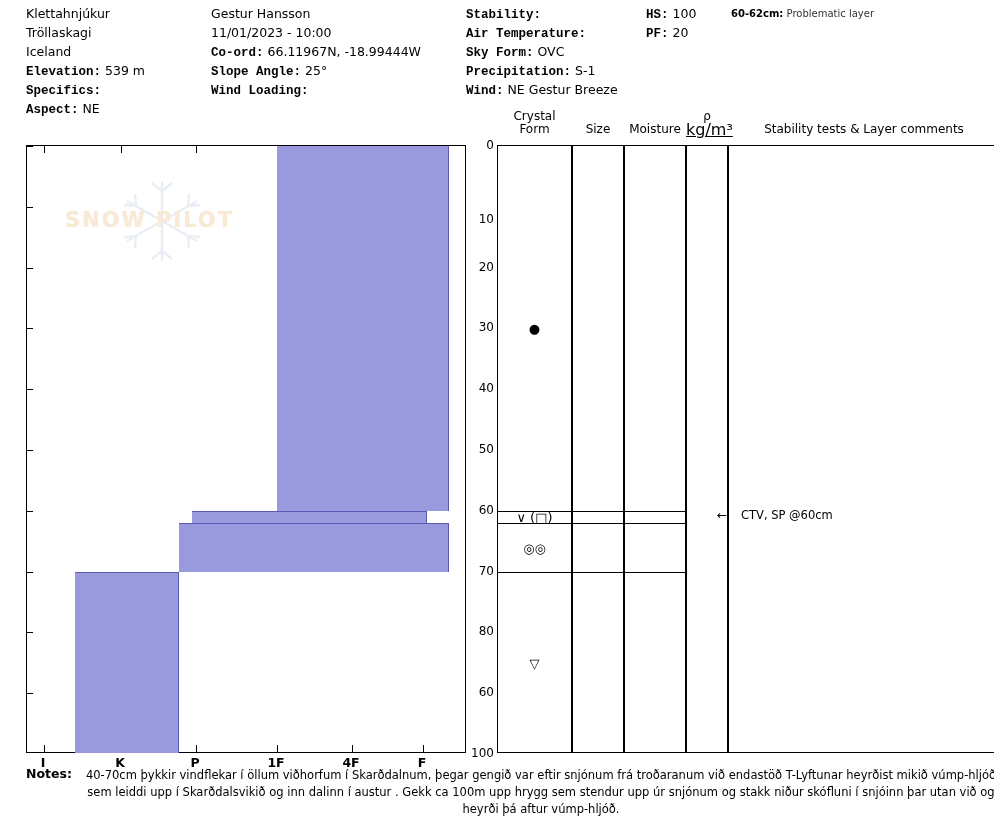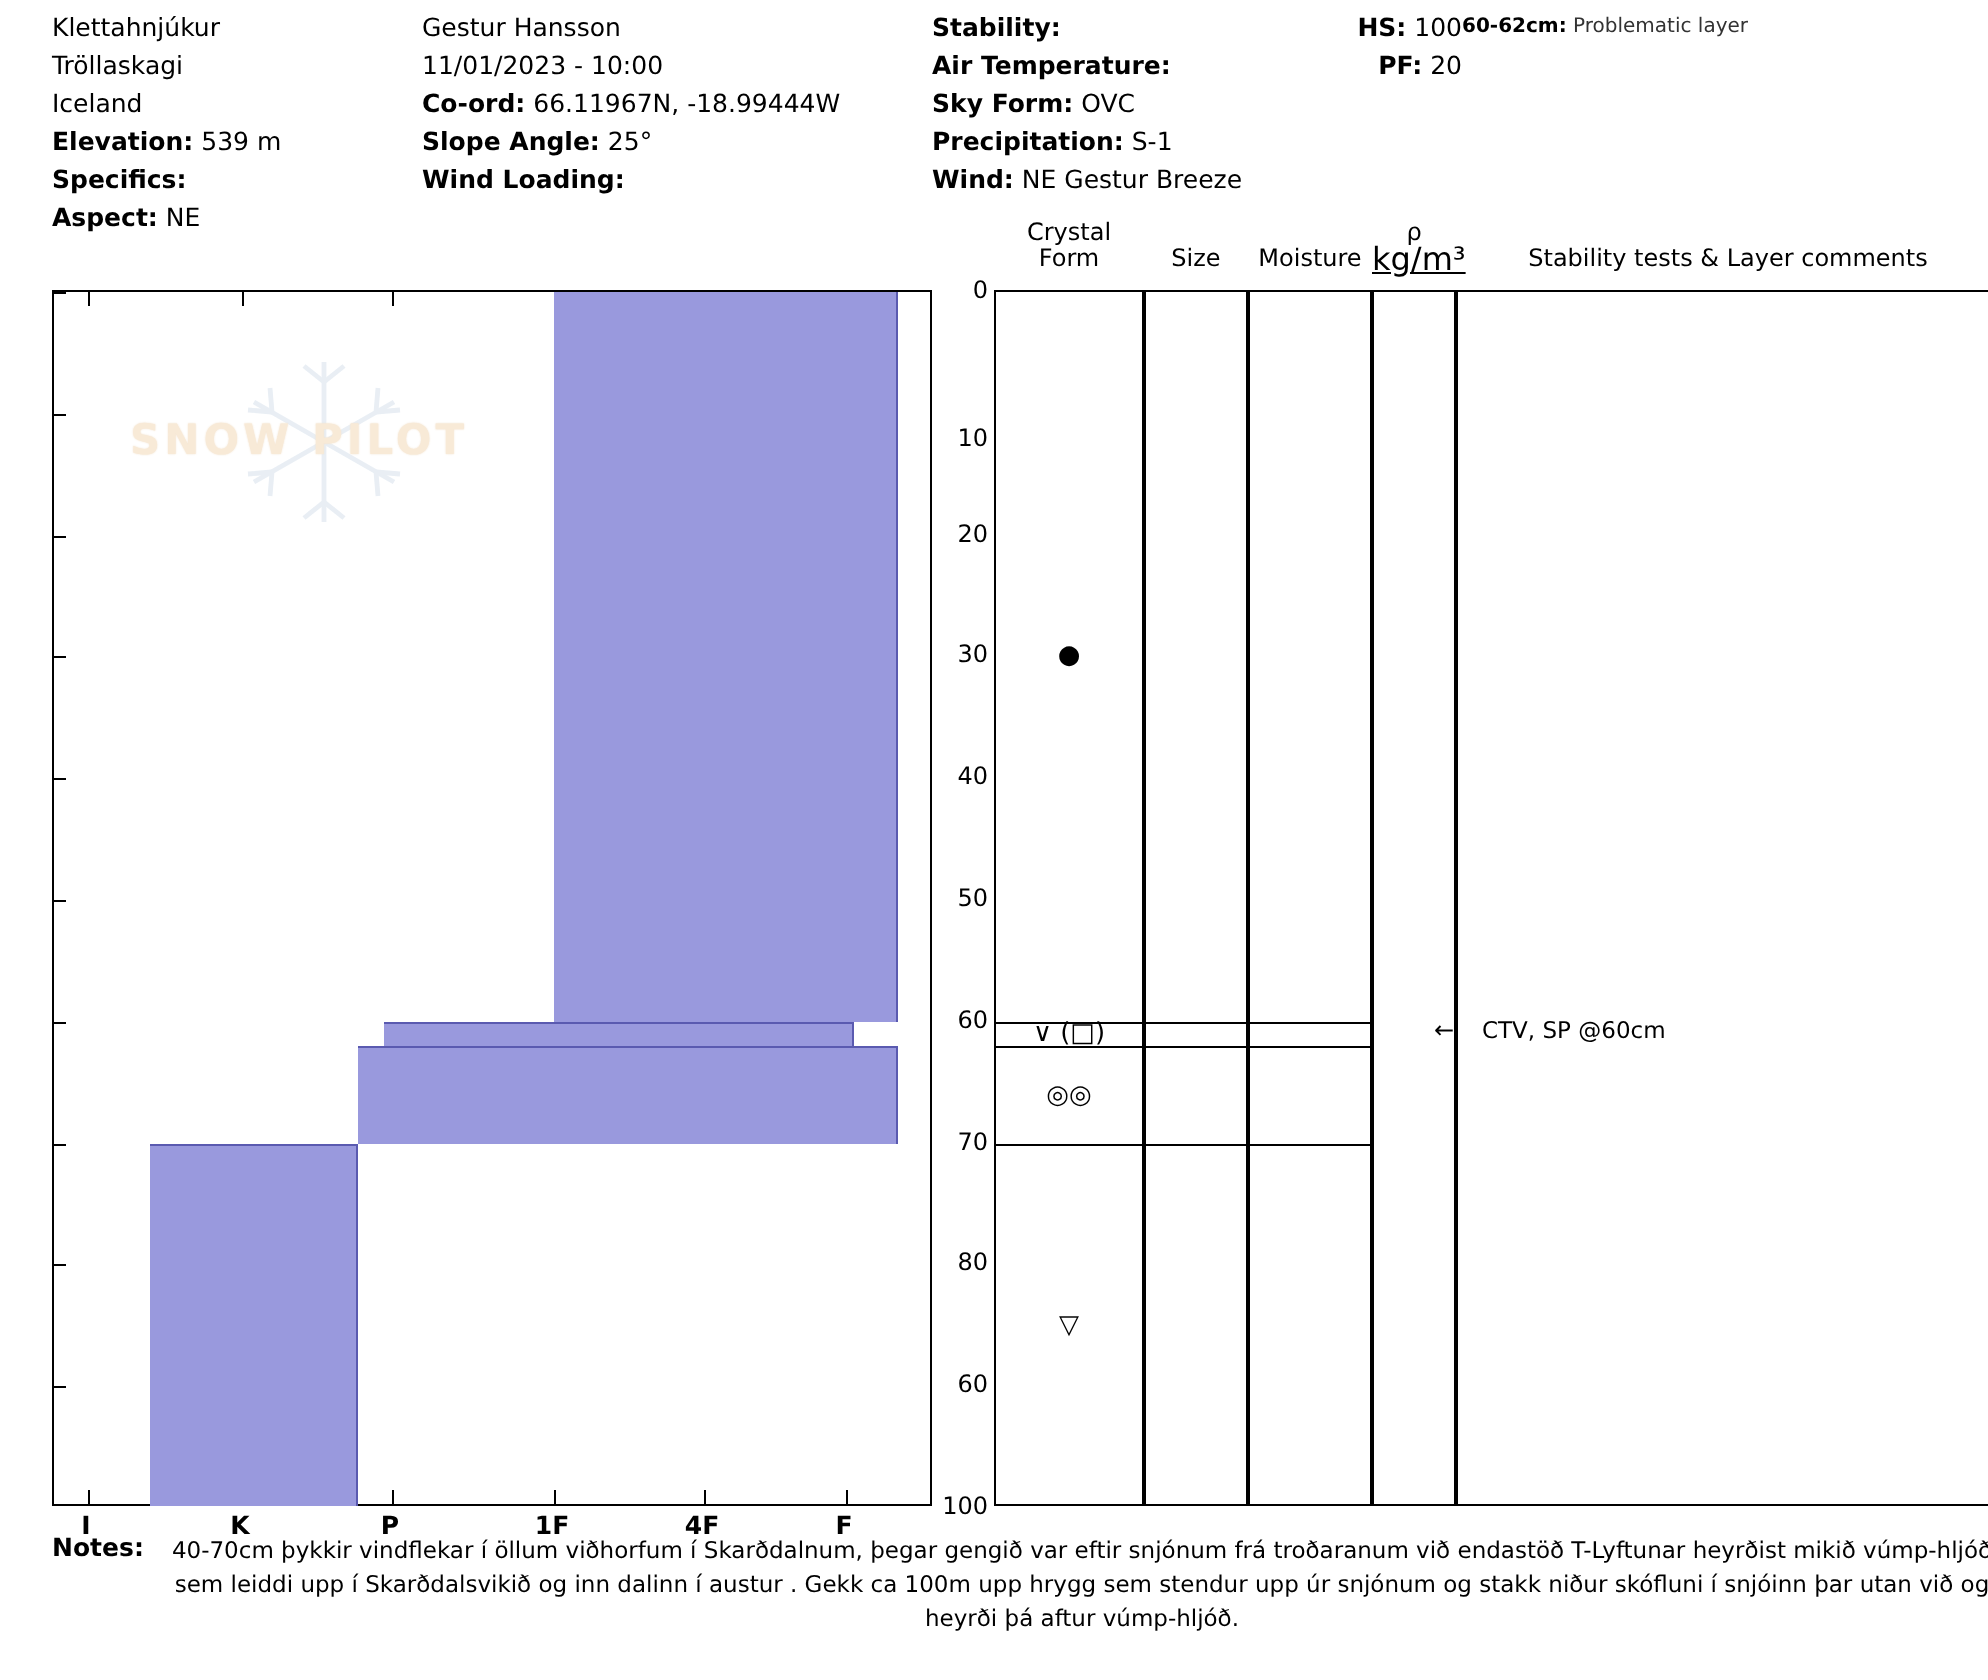--- a/index.html
+++ b/index.html
@@ -36,28 +36,29 @@
     top: 0;
   }
   .hrow {
     height: 19px;
     line-height: 19px;
     white-space: nowrap;
     font-size: 12.5px;
   }
   .hlabel {
     font-weight: bold;
+    font-family: Liberation Mono, monospace;
   }
   .hval {
     font-weight: normal;
   }
   .col-loc { left: 0; width: 180px; }
   .col-obs { left: 185px; width: 250px; }
   .col-wx  { left: 440px; width: 175px; }
-  .col-hs  { left: 620px; width: 85px; text-align: right; }
+  .col-hs  { left: 620px; width: 85px; }
   .col-notes { left: 705px; width: 270px; }
   .layer-note-small {
     font-size: 10px;
   }
   .layer-note-small .ln-depth {
     font-weight: bold;
   }
   .ln-text { color: #333; }
 
   

